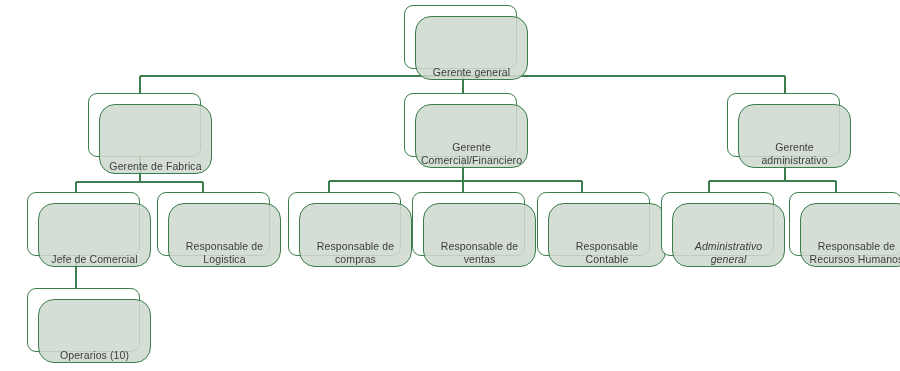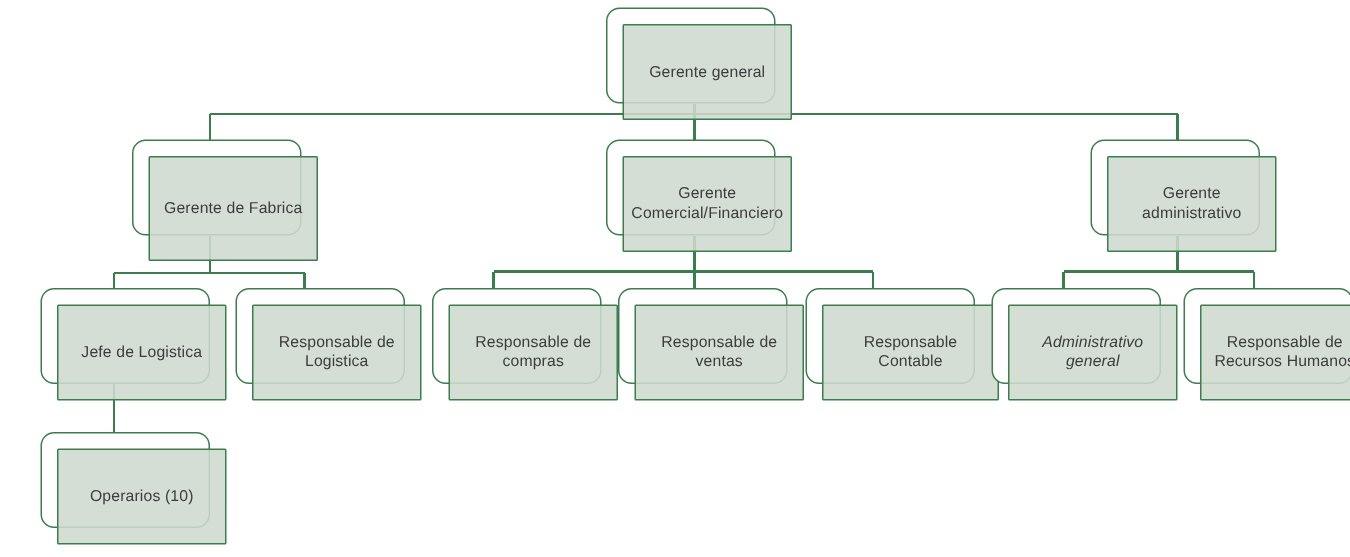--- a/index.html
+++ b/index.html
@@ -47,23 +47,23 @@
     background: #ffffff;
     border: 1.4px solid #3c7d4d;
     border-radius: 9px;
   }
   
   .node .card-front {
     position: absolute;
     box-sizing: border-box;
     background: rgba(207, 217, 207, 0.88);
     border: 1.6px solid #3c7d4d;
-    border-radius: 1px;
+    border-radius: 16px;
     display: flex;
-    align-items: center;
+    align-items: flex-end;
     justify-content: center;
     text-align: center;
   }
   .node .node-label {
     display: block;
     color: #3c3c3c;
     font-size: 10.5px;
     line-height: 13px;
     letter-spacing: 0.1px;
     padding: 0 6px;
@@ -127,21 +127,21 @@
       <div class="node" style="left: 727px; top: 93px; width: 124px; height: 75px;">
         <div class="card-back" style="width: 113px; height: 64px;"></div>
         <div class="card-front" style="left: 11px; top: 11px; width: 113px; height: 64px;">
           <span class="node-label">Gerente
 administrativo</span>
         </div>
       </div>
       <div class="node" style="left: 27px; top: 192px; width: 124px; height: 75px;">
         <div class="card-back" style="width: 113px; height: 64px;"></div>
         <div class="card-front" style="left: 11px; top: 11px; width: 113px; height: 64px;">
-          <span class="node-label">Jefe de Logistica</span>
+          <span class="node-label">Jefe de Comercial</span>
         </div>
       </div>
       <div class="node" style="left: 157px; top: 192px; width: 124px; height: 75px;">
         <div class="card-back" style="width: 113px; height: 64px;"></div>
         <div class="card-front" style="left: 11px; top: 11px; width: 113px; height: 64px;">
           <span class="node-label">Responsable de
 Logistica</span>
         </div>
       </div>
       <div class="node" style="left: 288px; top: 192px; width: 124px; height: 75px;">

